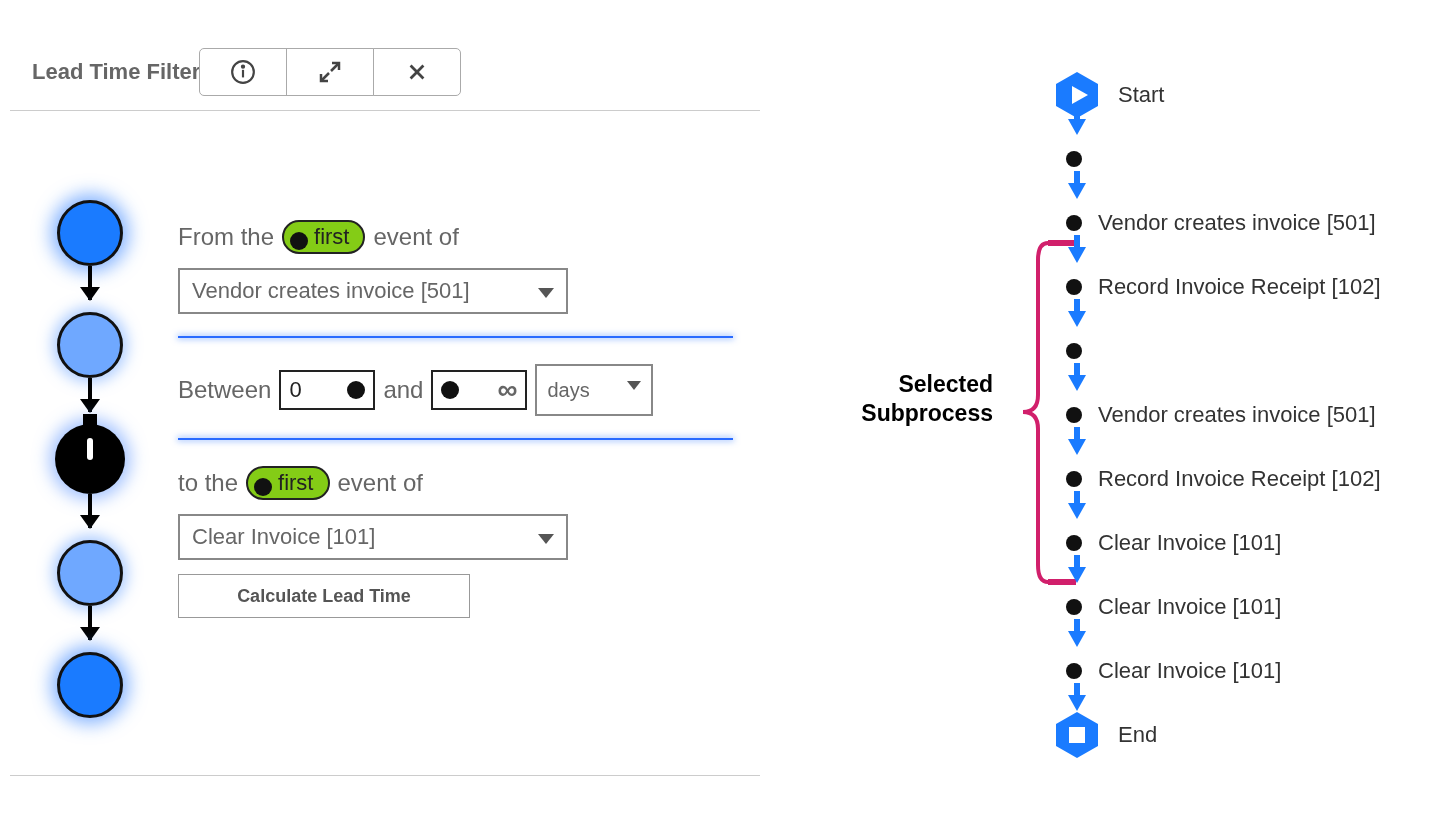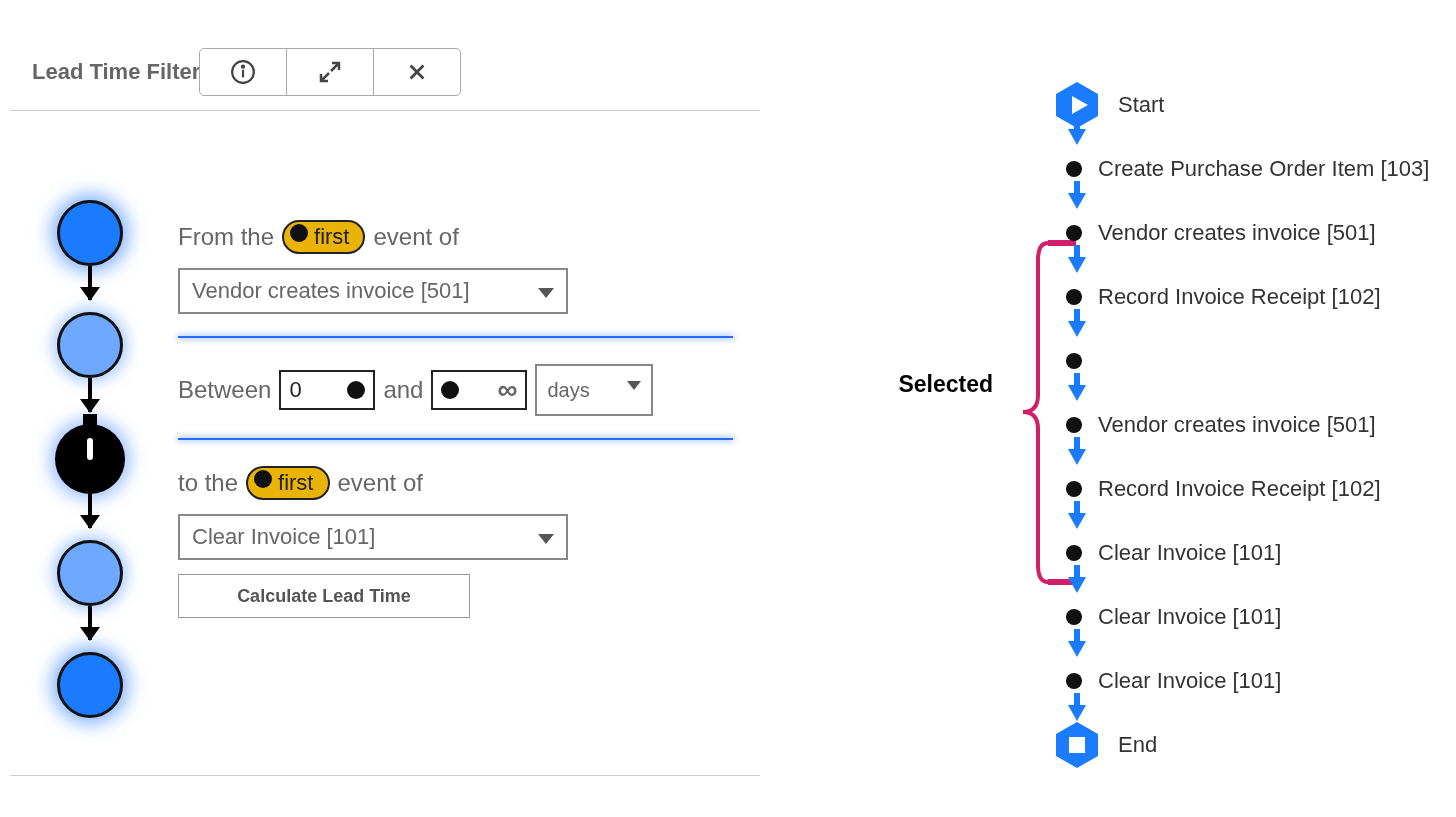--- a/index.html
+++ b/index.html
@@ -116,24 +116,24 @@
   .form-col {
     position: absolute;
     left: 168px;
     top: 180px;
     width: 555px;
     font-size: 24px;
     color: #666;
   }
   .row { display:flex; align-items:center; flex-wrap:wrap; gap:8px; margin-bottom:14px;}
   .pill {
-    display:inline-flex; align-items:flex-start;
+    display:inline-flex; align-items:flex-end;
     border:2px solid #222; border-radius:22px;
     padding:2px 14px 2px 6px; height:34px;
-    background:#eab308;
+    background:#84cc16;
   }
   .pill .dot{ width:18px;height:18px;border-radius:50%;background:#111;margin-right:6px;}
   .pill span{ font-size:22px;color:#222;}
   .select {
     border:2px solid #888;
     padding:8px 40px 8px 12px;
     font-size:22px;color:#666;
     background:#fff;
     position:relative;
     display:inline-flex;align-items:center;
@@ -183,21 +183,21 @@
   }
   .panel-footer-line{
     position:absolute;left:10px;top:775px;width:750px;
     border-top:1px solid #ccc;
   }
 
   
   .flow {
     position:absolute;
     left: 1060px;
-    top: 85px;
+    top: 75px;
   }
   .flow-item{
     display:flex;align-items:center;gap:16px;height:40px;
   }
   .flow-dot{
     width:16px;height:16px;border-radius:50%;background:#111;flex-shrink:0;
     margin-left:6px;
   }
   .flow-label{ font-size:22px;color:#333; white-space:nowrap;}
   .flow-arrow{
@@ -315,20 +315,21 @@
       <div class="calc-btn">
         <span>Calculate Lead Time</span>
       </div>
     </div>
   </div>
 </div>
 <div class="panel-footer-line"></div>
 
 <div class="annotation">
   <div>Selected</div>
+  <div>Subprocess</div>
 </div>
 
 <svg style="position:absolute;left:988px;top:240px" width="90" height="345">
   <path d="M85 3 H60 Q50 3 50 20 V155 Q50 172 35 172 Q50 172 50 189 V325 Q50 342 60 342 H85" fill="none" stroke="#d11f6b" stroke-width="4"></path>
   <line x1="60" y1="3" x2="88" y2="3" stroke="#d11f6b" stroke-width="6"></line>
   <line x1="60" y1="342" x2="88" y2="342" stroke="#d11f6b" stroke-width="6"></line>
 </svg>
 
 <div class="flow">
 
@@ -339,21 +340,20 @@
           <polygon points="20,16 20,34 36,25" fill="#fff"></polygon>
         </svg>
     </span>
     <span class="flow-label">Start</span>
   </div>
   <div class="flow-arrow"></div>
 
   <div id="flow-steps">
       <div class="flow-item">
         <span class="flow-dot"></span>
-        <span class="flow-label">Create Purchase Order Item [103]</span>
       </div>
       <div class="flow-arrow"></div>
       <div class="flow-item">
         <span class="flow-dot"></span>
         <span class="flow-label">Vendor creates invoice [501]</span>
       </div>
       <div class="flow-arrow"></div>
       <div class="flow-item">
         <span class="flow-dot"></span>
         <span class="flow-label">Record Invoice Receipt [102]</span>

